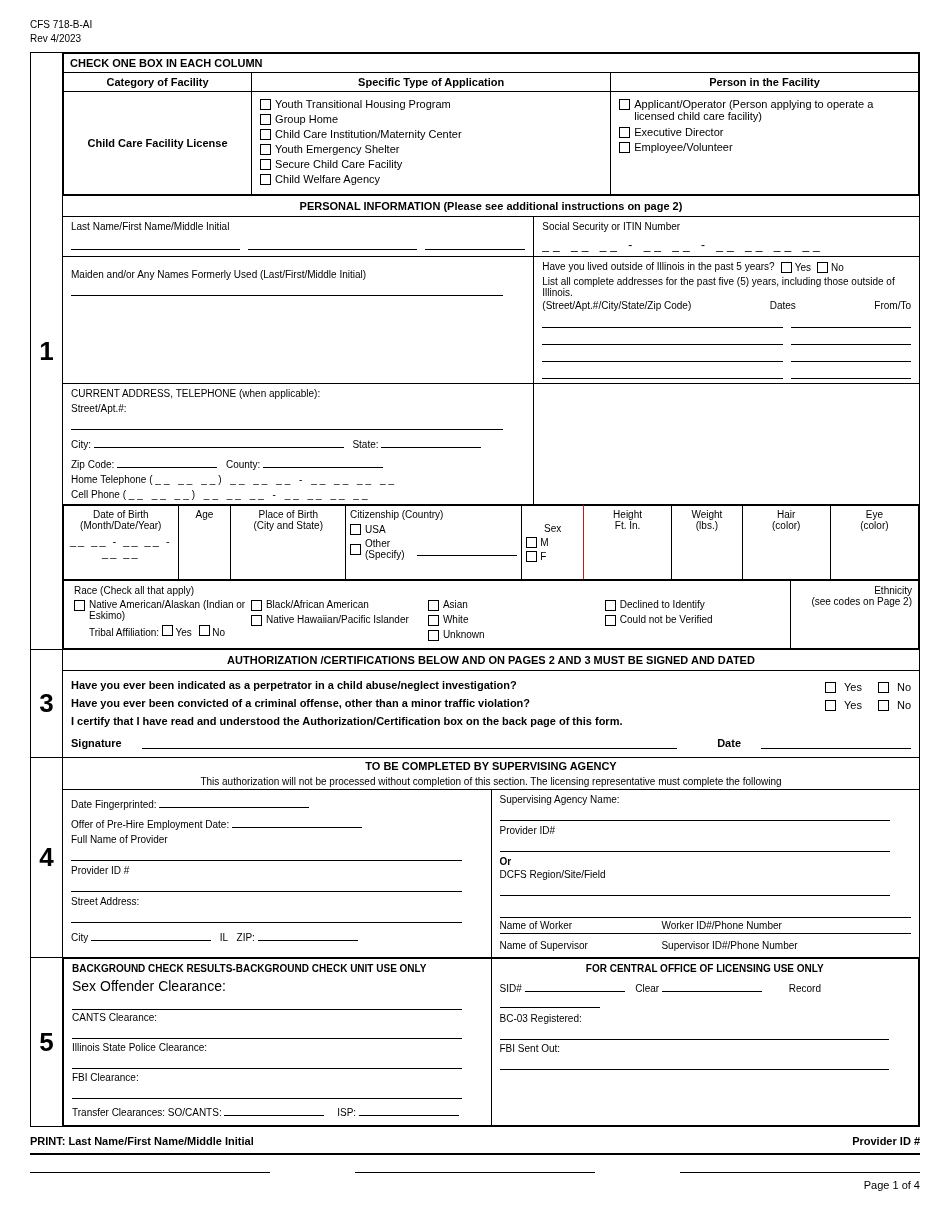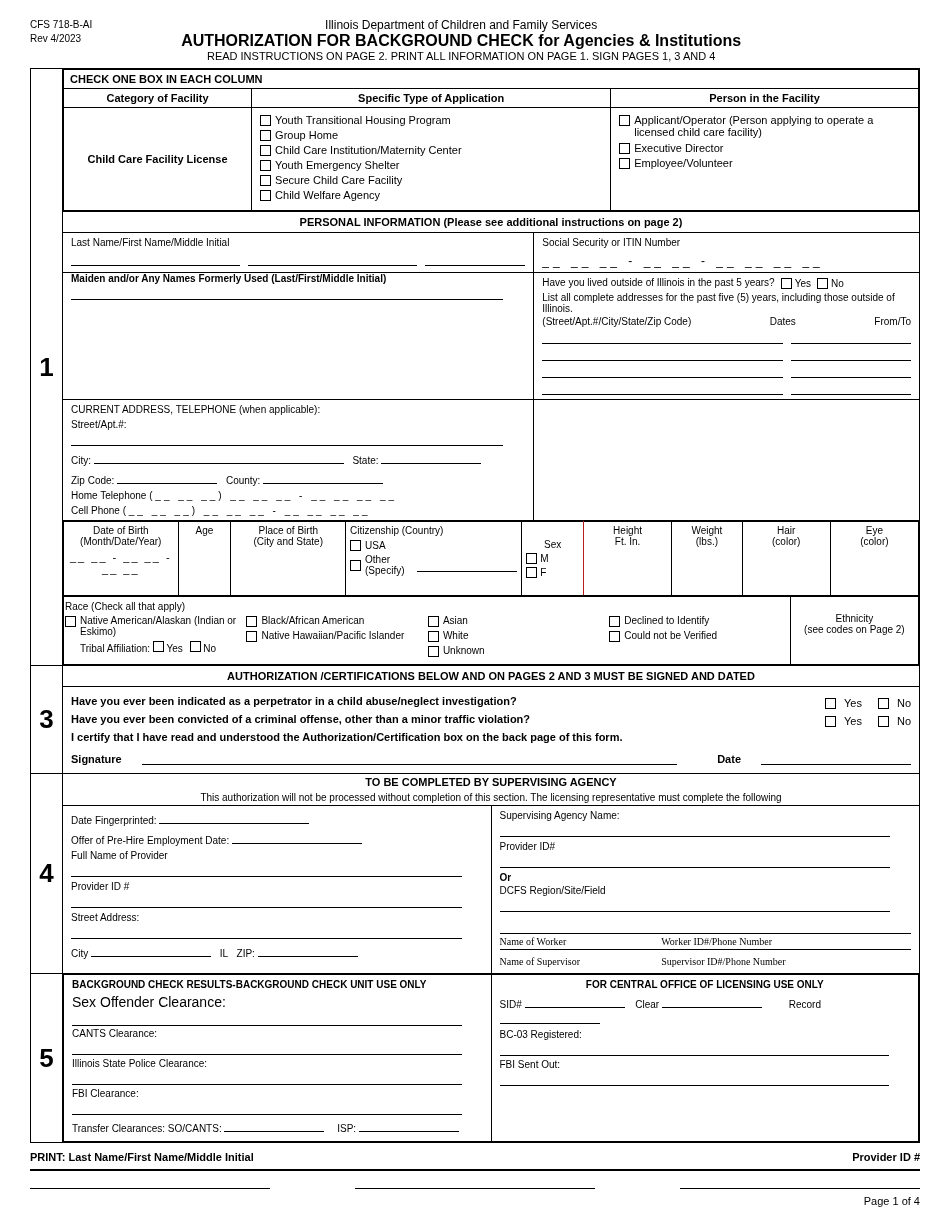--- a/index.html
+++ b/index.html
@@ -165,25 +165,20 @@
     }
   </style>
 </head>
 <body>
 
 <div class="doc-header">
   <div style="display:flex; justify-content:space-between; align-items:flex-start;">
     <div class="form-id">
       <span>CFS 718-B-AI</span><br>
       <span>Rev 4/2023</span>
-    </div>
-    <div style="text-align:center; flex:1;">
-      <div class="agency-name">Illinois Department of Children and Family Services</div>
-      <div class="main-title">AUTHORIZATION FOR BACKGROUND CHECK for Agencies &amp; Institutions</div>
-      <div class="instructions">READ INSTRUCTIONS ON PAGE 2. PRINT ALL INFORMATION ON PAGE 1.  SIGN PAGES 1, 3 AND 4</div>
     </div>
     <div style="width:90px;"></div>
   </div>
 </div>
 
 <table class="main-table" style="margin-top:6px;">
 
   <tbody>
       <tr>
     <td class="section-number vert-mid" rowspan="2" style="font-size:26px; font-weight:bold; text-align:center; width:32px; vertical-align:middle;">1</td>
@@ -262,21 +257,21 @@
               <div class="underline-field" style="width:15%;"></div>
             </div>
           </td>
           <td style="border-top:none; border-right:none; border-bottom:1px solid #000; padding:4px 8px;">
             <div style="font-size:10px; margin-bottom:6px;">Social Security or ITIN Number</div>
             <div style="font-size:12px; letter-spacing:4px;">__ __ __ - __ __ - __ __ __ __</div>
           </td>
         </tr>
 
         <tr>
-          <td style="border-left:none; border-right:1px solid #000; border-bottom:1px solid #000; padding:0 8px;font-weight:bold;">
+          <td style="border-left:none; border-right:1px solid #000; border-bottom:1px solid #000; padding:12px 8px;">
             <div style="font-size:10px; margin-bottom:2px;">Maiden and/or Any Names Formerly Used (Last/First/Middle Initial)</div>
             <div class="underline-field-wide"></div>
           </td>
           <td style="border-right:none; border-bottom:1px solid #000; padding:4px 8px;">
             <div style="display:flex; align-items:flex-start; gap:6px; flex-wrap:wrap; font-size:10px;">
               <span>Have you lived outside of Illinois in the past 5 years?</span>
               <span style="display:flex; align-items:center; gap:3px;">
                       <span class="cb"></span>
                       <span>Yes</span>
                     </span>
@@ -381,21 +376,21 @@
           <td style="width:8%; border-right:1px solid #000; padding:3px 4px; font-size:10px; text-align:center;">Weight<br>(lbs.)</td>
           <td style="width:10%; border-right:1px solid #000; padding:3px 4px; font-size:10px; text-align:center;">Hair<br>(color)</td>
           <td style="width:10%; padding:3px 4px; font-size:10px; text-align:center;">Eye<br>(color)</td>
         </tr>
       </tbody>
           </table>
 
       <table style="width:100%; border-collapse:collapse; border-top:1px solid #000;">
         <tbody>
               <tr>
-          <td style="border-right:1px solid #000; padding:4px 1px;">
+          <td style="border-right:1px solid #000; padding:4px 10px;">
             <div style="font-size:10px; margin-bottom:3px;">Race (Check all that apply)</div>
             <div style="display:grid; grid-template-columns:1fr 1fr 1fr 1fr; gap:2px;">
               <div>
                 <div class="checkbox-item">
                         <span class="cb"></span>
                         <span style="font-size:10px;">Native American/Alaskan (Indian or Eskimo)</span>
                       </div>
                 <div style="font-size:10px; margin-left:15px;">Tribal Affiliation: <span class="cb"></span> Yes <span class="cb" style="margin-left:4px;"></span> No</div>
               </div>
               <div>
@@ -427,21 +422,21 @@
                         <span class="cb"></span>
                         <span style="font-size:10px;">Declined to Identify</span>
                       </div>
                 <div class="checkbox-item">
                         <span class="cb"></span>
                         <span style="font-size:10px;">Could not be Verified</span>
                       </div>
               </div>
             </div>
           </td>
-          <td style="width:15%; padding:16px 6px; font-size:10px; text-align:center;">Ethnicity<br>(see codes on Page 2)</td>
+          <td style="width:15%; padding:4px 6px; font-size:10px; text-align:right;">Ethnicity<br>(see codes on Page 2)</td>
         </tr>
       </tbody>
           </table>
     </td>
   </tr>
 
   <tr>
     <td class="section-number vert-mid" style="font-size:26px; font-weight:bold; text-align:center; width:32px;">3</td>
     <td colspan="3" style="padding:0;">
       <div style="text-align:center; font-weight:bold; font-size:11px; padding:4px; border-bottom:1px solid #000;">AUTHORIZATION /CERTIFICATIONS BELOW AND ON PAGES 2 AND 3 MUST BE SIGNED AND DATED</div>
@@ -519,21 +514,21 @@
             </div>
             <div style="margin-bottom:4px; font-size:10px;">
               <span>Provider ID#</span>
               <div class="underline-field-wide"></div>
             </div>
             <div style="margin-bottom:2px; font-size:10px; font-weight:bold;">Or</div>
             <div style="margin-bottom:4px; font-size:10px;">
               <span>DCFS Region/Site/Field</span>
               <div class="underline-field-wide"></div>
             </div>
-            <table style="width:100%; border-collapse:collapse; border-top:1px solid #000; margin-top:21px;font-family:Liberation Serif, serif;">
+            <table style="width:100%; border-collapse:collapse; border-top:1px solid #000; margin-top:21px;">
               <tbody>
                       <tr>
                 <td style="font-size:10px; padding:2px 0;">Name of Worker</td>
                 <td style="font-size:10px; padding:2px 0;">Worker ID#/Phone Number</td>
               </tr>
               <tr>
                 <td style="border-top:1px solid #000; padding:2px 0;" colspan="2"></td>
               </tr>
               <tr>
                 <td style="font-size:10px; padding:2px 0;">Name of Supervisor</td>

